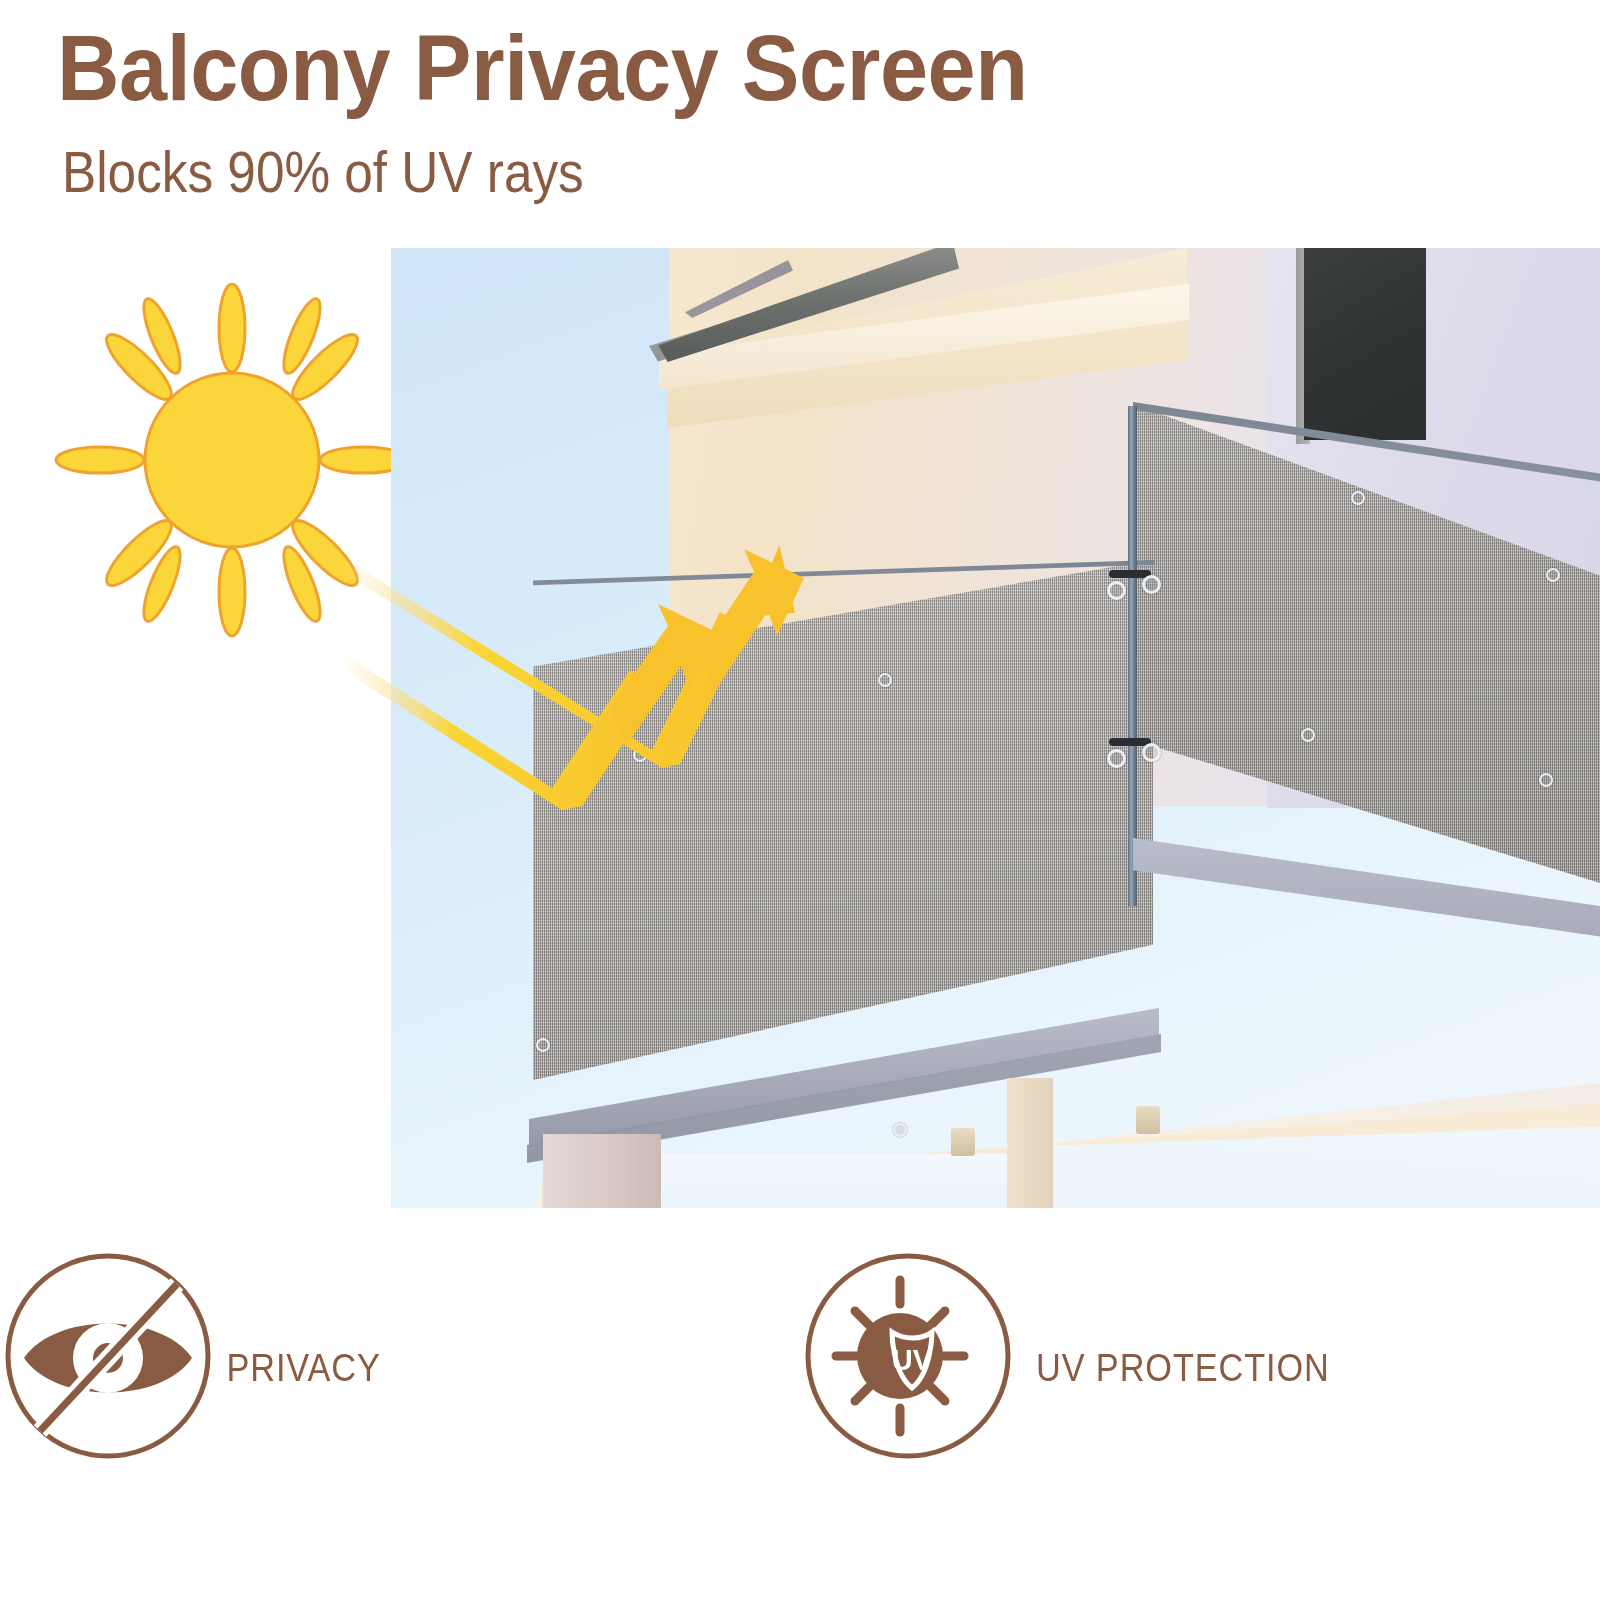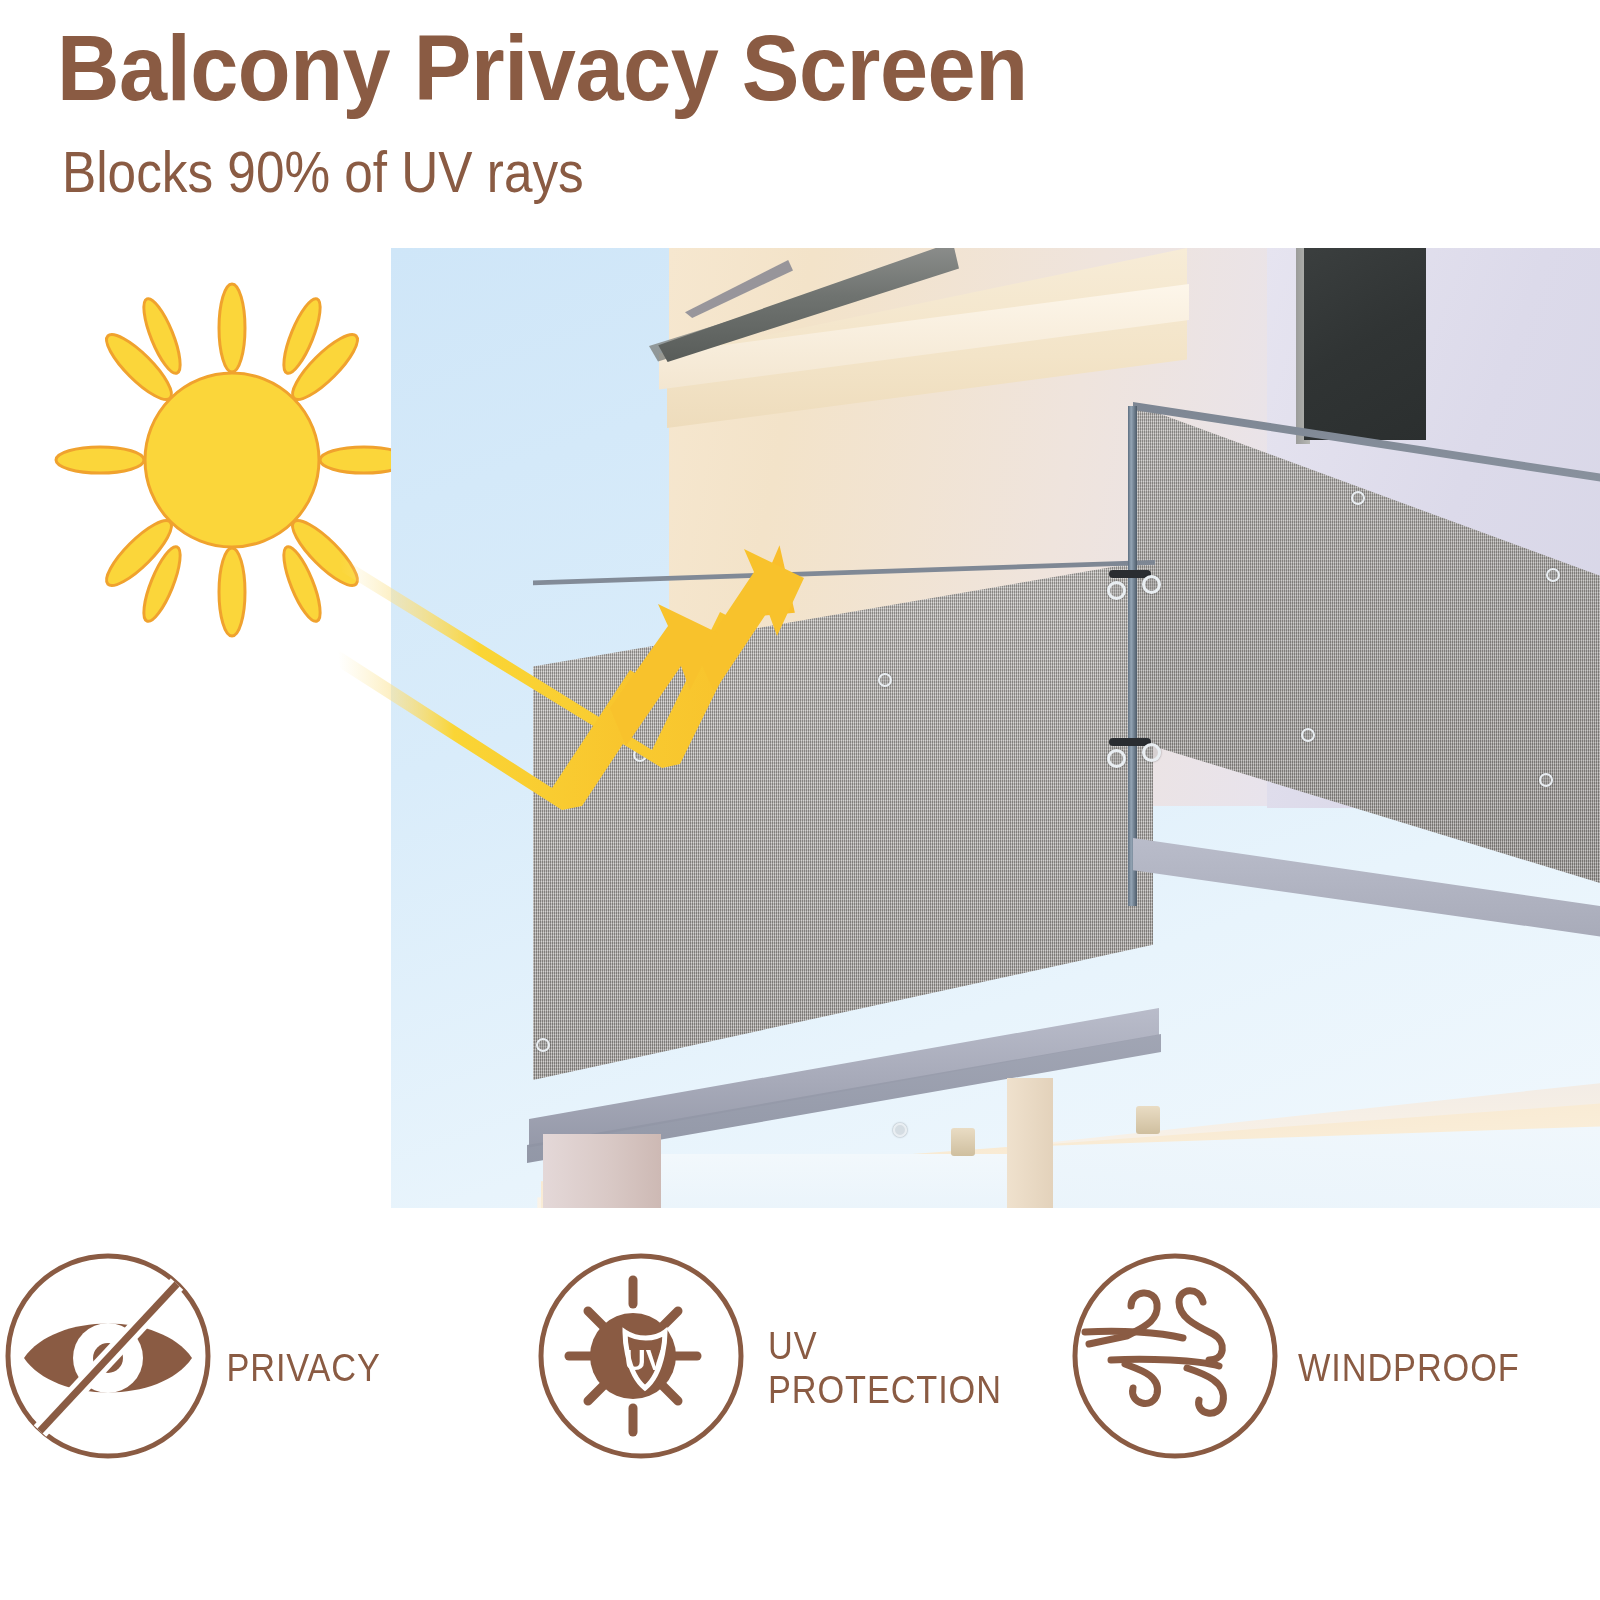--- a/index.html
+++ b/index.html
@@ -346,31 +346,15 @@
           </g>
           <circle cx="100" cy="108" r="43" fill="#8A5B43"></circle>
           <path d="M92 86 C104 94, 122 94, 132 86 C132 86, 132 126, 112 142 C92 126, 92 86, 92 86 Z" fill="#8A5B43" stroke="#ffffff" stroke-width="5" transform="translate(0,-2) scale(1.0)"></path>
           <text x="112" y="122" font-family="Liberation Sans, sans-serif" font-size="29" font-weight="bold" fill="#ffffff" text-anchor="middle">UV</text>
         </svg>
       </div>
       <div class="flabel">UV PROTECTION</div>
     </div>
 
 
-    <div class="feature">
-      <div class="ring">
-        <svg viewBox="0 0 216 216" width="216" height="216">
-          <circle cx="108" cy="108" r="100" fill="none" stroke="#8A5B43" stroke-width="5"></circle>
-          <g fill="none" stroke="#8A5B43" stroke-width="7" stroke-linecap="round">
-            <path d="M64 58 C64 42, 88 40, 90 56 C92 74, 74 80, 60 88 L22 96"></path>
-            <path d="M18 84 C52 82, 92 84, 116 90"></path>
-            <path d="M136 54 C132 38, 112 40, 112 54 C112 70, 130 78, 146 86 C160 94, 158 112, 142 112"></path>
-            <path d="M44 112 C78 110, 132 112, 152 118"></path>
-            <path d="M66 140 C62 156, 86 162, 90 146 C94 128, 74 122, 58 116"></path>
-            <path d="M132 152 C128 166, 152 172, 156 154 C160 134, 138 126, 120 120"></path>
-          </g>
-        </svg>
-      </div>
-      <div class="flabel">WINDPROOF</div>
-    </div>
 
   </div>
 </div>
 
 </body></html>

